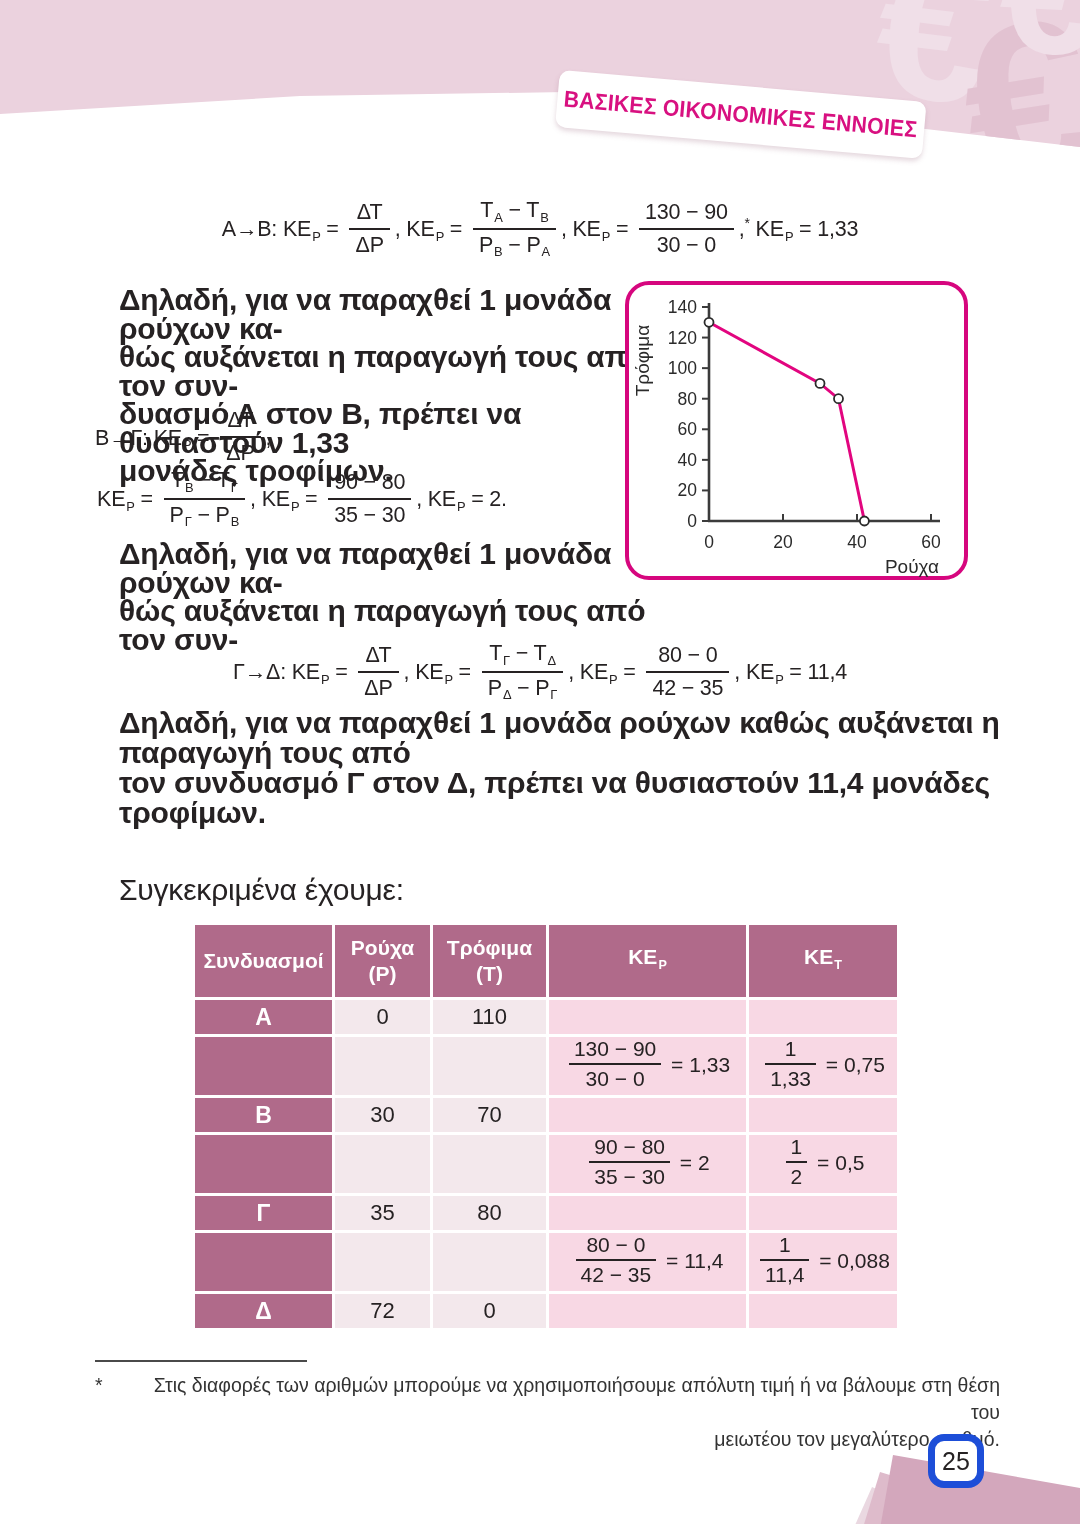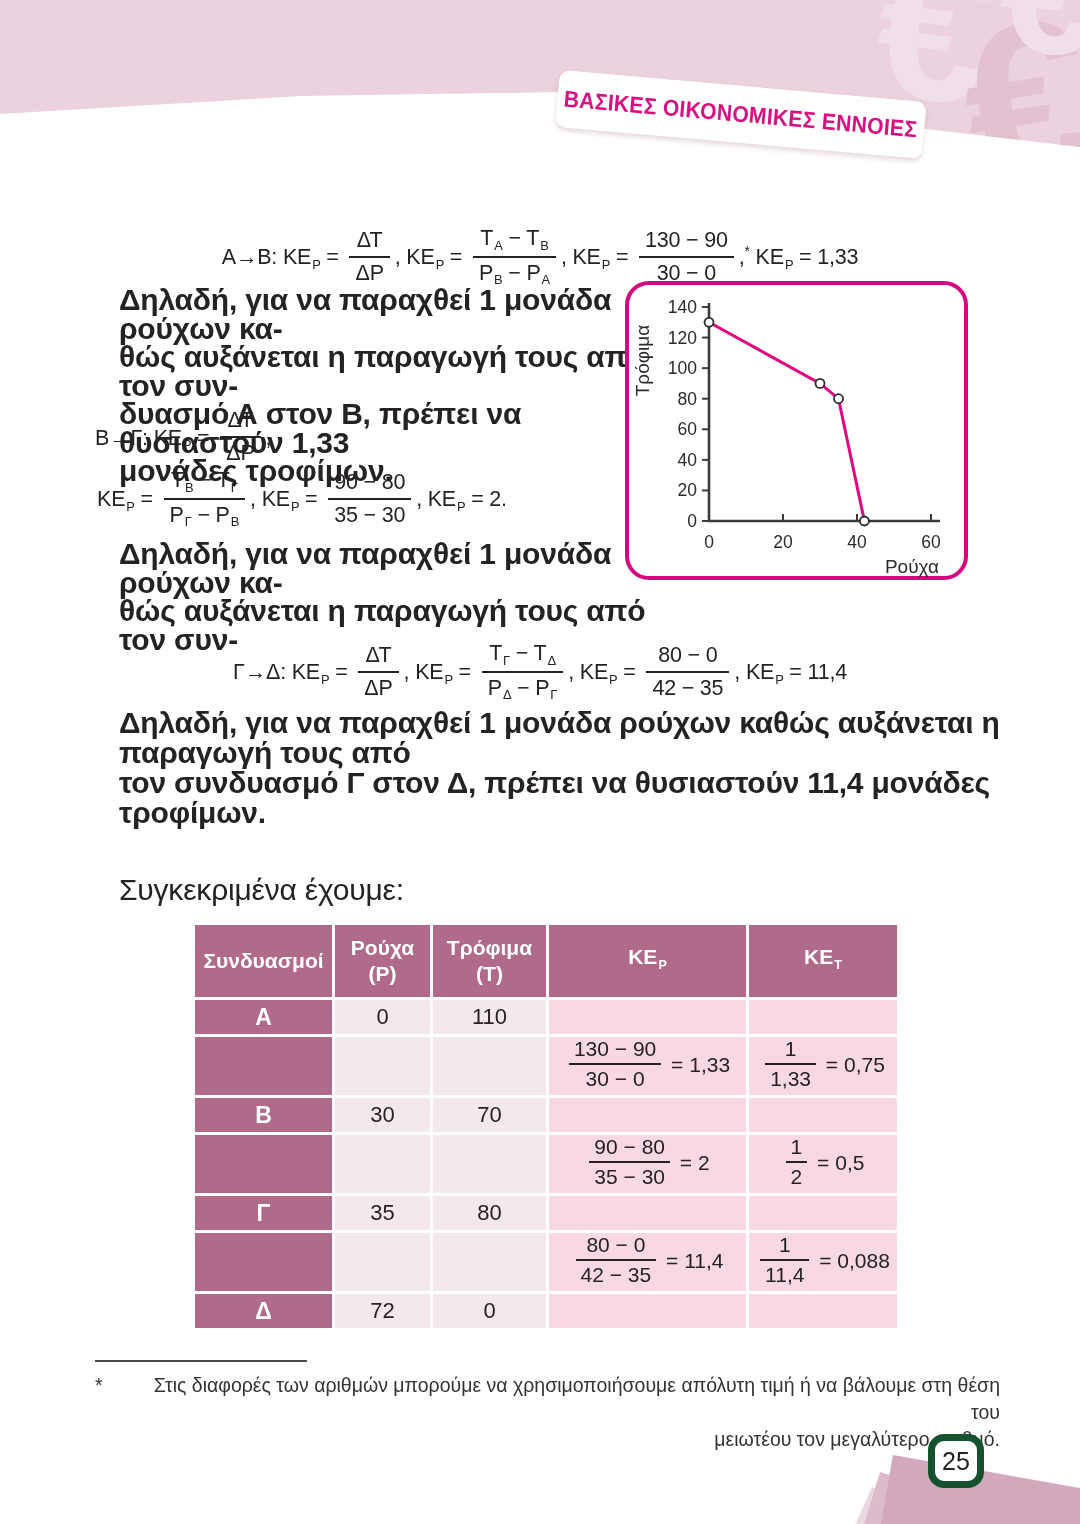--- a/index.html
+++ b/index.html
@@ -29,21 +29,21 @@
   .para.bold{font-weight:bold;}
   .p1{left:95px;top:286px;width:528px;}
   .p2a{left:95px;top:540px;width:528px;}
   .p2b{left:95px;top:603px;width:900px;}
   .p3{left:95px;top:708px;width:900px;line-height:30px;}
   .p4{left:95px;top:768px;width:900px;line-height:31px;}
   .p5{left:95px;top:876px;width:500px;}
   
   .formula{position:absolute;font-size:21.5px;letter-spacing:-0.2px;color:#262223;white-space:nowrap;}
   .formula.centered{width:890px;left:95px;text-align:center;}
-  .f-ab{top:200px;margin-top:28px;}
+  .f-ab{top:200px;}
   .f-bg1{left:95px;top:410px;}
   .f-bg2{left:97px;top:470px;}
   .f-gd{top:643px;}
   .f-ket{top:828px;}
   sub{font-size:0.6em;vertical-align:-0.35em;margin-left:1px;}
   sup{font-size:0.65em;vertical-align:0.55em;}
   .frac{display:inline-block;vertical-align:middle;text-align:center;margin:0 5px;position:relative;top:-2px;}
   .frac .num{display:block;border-bottom:2.4px solid #262223;padding:0 6px 3px;}
   .frac .den{display:block;padding:3px 6px 0;}
   
@@ -74,21 +74,21 @@
     font-size:19.5px;line-height:27px;color:#333333;}
   .fn-marker{width:30px;flex:none;}
   .fn-text{white-space:pre-line;text-align:right;}
   
   .sheet{position:absolute;transform-origin:left top;}
   .sheet.s3{left:872px;top:1487px;width:280px;height:140px;background:#ead8e1;transform:rotate(24deg);}
   .sheet.s2{left:880px;top:1472px;width:300px;height:150px;background:#debbcb;transform:rotate(17deg);}
   .sheet.s1{left:893px;top:1455px;width:330px;height:170px;background:#d3a7bc;transform:rotate(10deg);}
   .page-badge{
     position:absolute;left:928px;top:1434px;width:56px;height:54px;box-sizing:border-box;
-    background:#ffffff;border:7px solid #14532d;border-radius:16px;
+    background:#ffffff;border:7px solid #1d4ed8;border-radius:16px;
     display:flex;align-items:center;justify-content:center;
     font-size:25px;color:#262223;z-index:5;
   }
 </style>
 </head>
 <body>
 
 <div class="page">
 
   <div class="top-band">

